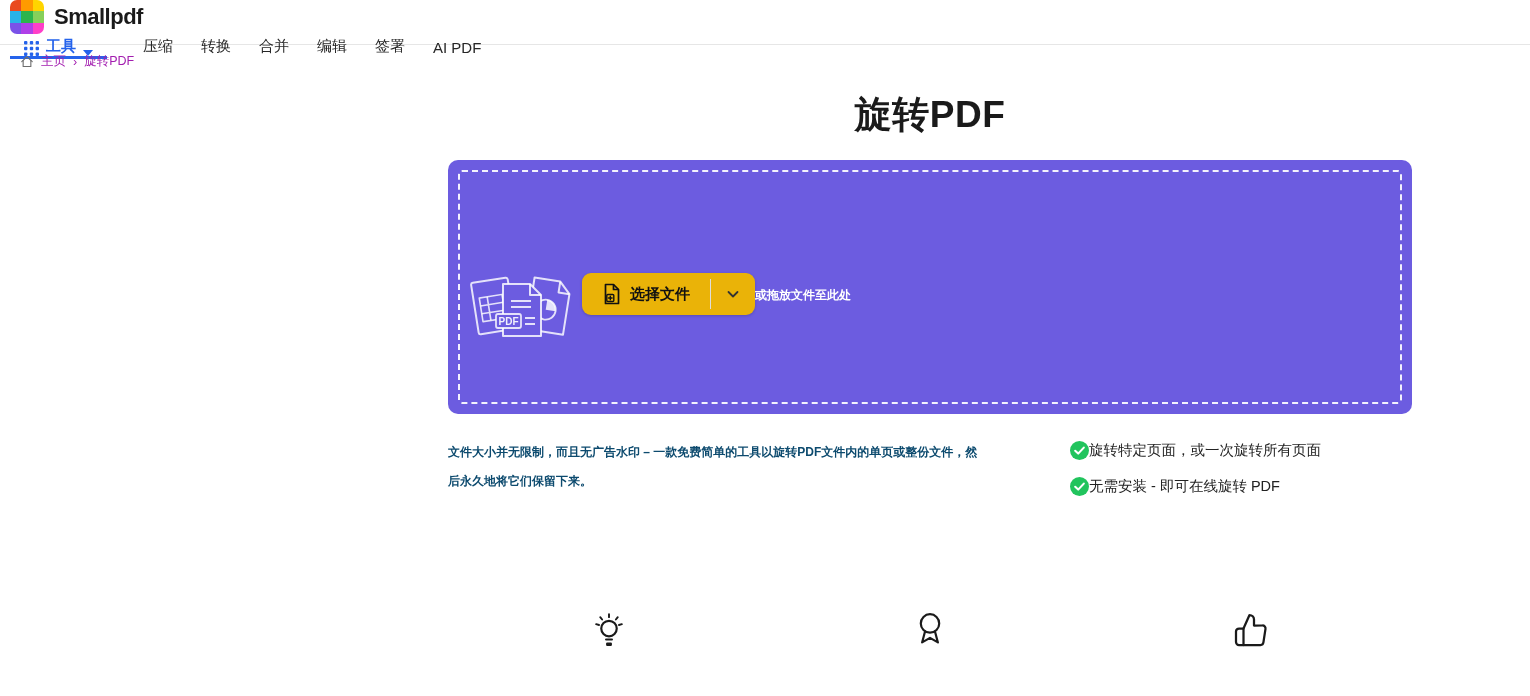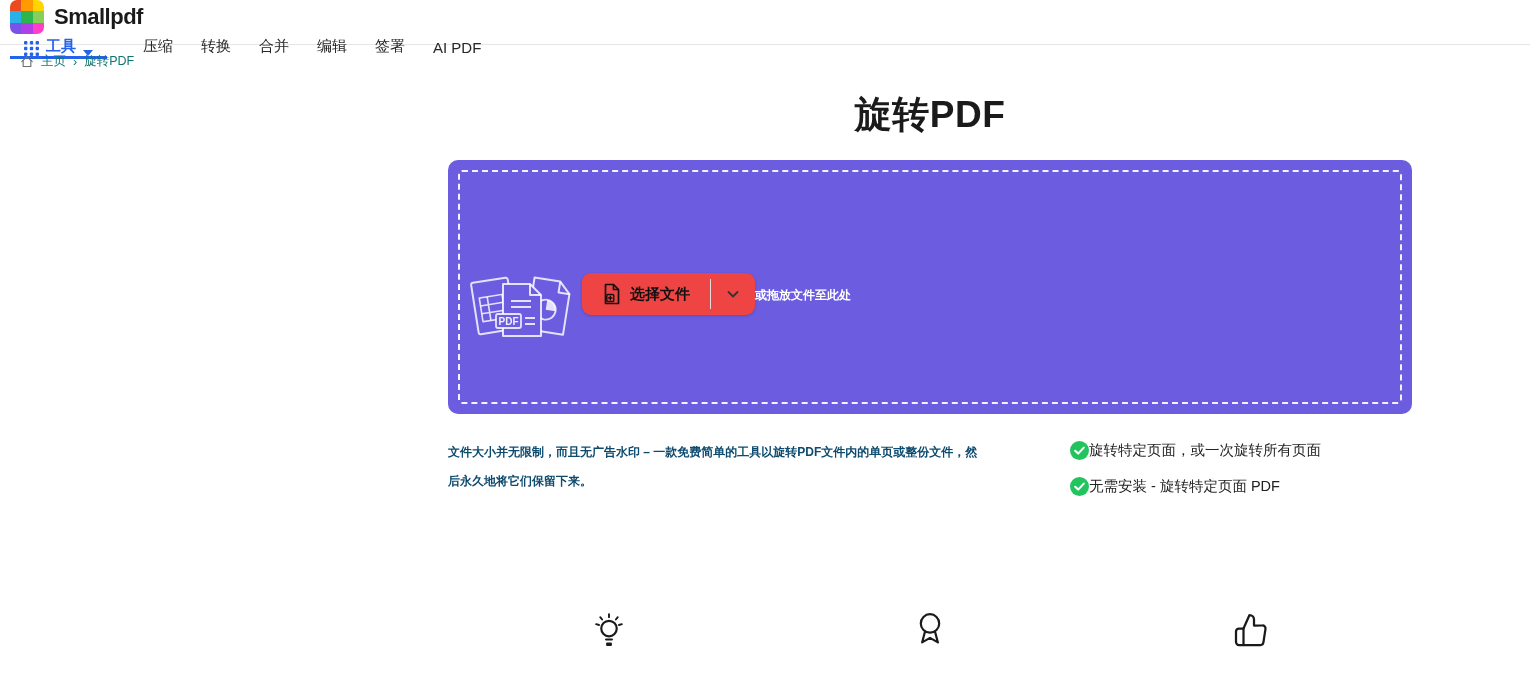--- a/index.html
+++ b/index.html
@@ -14,34 +14,34 @@
   .brand-name { font-size:22px; font-weight:800; letter-spacing:-0.5px; }
   .nav-menu { display:flex; align-items:stretch; }
   .nav-item { display:flex; align-items:flex-end; gap:7px; font-size:15px; color:#262626;
     padding:0 14px; cursor:pointer; border-bottom:3px solid transparent; border-top:3px solid transparent; }
   .nav-item.active { color:var(--blue); font-weight:600; border-bottom-color:var(--blue); }
   .dots-icon svg { display:block; }
   .caret-down { width:0; height:0; border-left:5px solid transparent; border-right:5px solid transparent;
     border-top:6px solid var(--blue); margin-top:2px; }
 
   
-  .breadcrumb { display:flex; align-items:center; gap:7px; padding:8px 0 6px 20px; font-size:12.5px; color:#0f766e; }
+  .breadcrumb { display:flex; align-items:center; gap:7px; padding:8px 0 6px 20px; font-size:12.5px; color:#a21caf; }
   .breadcrumb .crumb { cursor:pointer; }
   .breadcrumb svg { display:block; }
 
   
   .main { width:964px; margin-left:448px; }
   .page-title { text-align:center; font-size:37px; font-weight:800; margin:14px 0 20px; letter-spacing:0.5px; }
 
   
   .dropzone { height:254px; background:var(--accent); border-radius:10px; padding:10px; cursor:pointer; }
   .dropzone-inner { height:100%; border:2px dashed rgba(255,255,255,0.92); border-radius:4px;
     display:flex; flex-direction:row; align-items:center; }
   .docs-illustration { margin-top:34px; }
-  .split-button { margin-top:14px; display:flex; align-items:stretch; background:#ef4444; border-radius:9px;
+  .split-button { margin-top:14px; display:flex; align-items:stretch; background:#eab308; border-radius:9px;
     height:42px; overflow:hidden; box-shadow:0 1px 3px rgba(0,0,0,0.18); }
   .split-button .main-part { display:flex; align-items:center; gap:9px; padding:0 20px; font-size:15px;
     font-weight:700; color:#111; cursor:pointer; }
   .split-button .divider { width:1px; background:#ddd; margin:6px 0; }
   .split-button .arrow-part { width:44px; display:flex; align-items:center; justify-content:center; cursor:pointer; }
   .drag-hint { margin-top:17px; color:#fff; font-size:12px; font-weight:600; }
 
   
   .info-row { display:flex; justify-content:space-between; margin-top:24px; }
   .description { width:540px; font-size:12px; line-height:29px; color:#0c4a6e;font-weight:bold; }
@@ -195,21 +195,21 @@
             <circle cx="9.5" cy="9.5" r="9.5" fill="var(--green)"></circle>
             <path d="M5.2 9.8 L8.2 12.6 L13.8 6.6" fill="none" stroke="#fff" stroke-width="2.1" stroke-linecap="round" stroke-linejoin="round"></path>
           </svg>
         <span>旋转特定页面，或一次旋转所有页面</span>
       </div>
       <div class="check-item">
         <svg width="19" height="19" viewBox="0 0 19 19">
             <circle cx="9.5" cy="9.5" r="9.5" fill="var(--green)"></circle>
             <path d="M5.2 9.8 L8.2 12.6 L13.8 6.6" fill="none" stroke="#fff" stroke-width="2.1" stroke-linecap="round" stroke-linejoin="round"></path>
           </svg>
-        <span>无需安装 - 旋转特定页面 PDF</span>
+        <span>无需安装 - 即可在线旋转 PDF</span>
       </div>
     </div>
   </div>
 
   <div class="features">
 
     <div class="feature">
       <div class="feature-icon">
         <svg width="36" height="38" viewBox="0 0 24 26" fill="none" stroke="#1a1a1a" stroke-width="1.5" stroke-linecap="round">
           <circle cx="12" cy="12" r="5.3"></circle>

